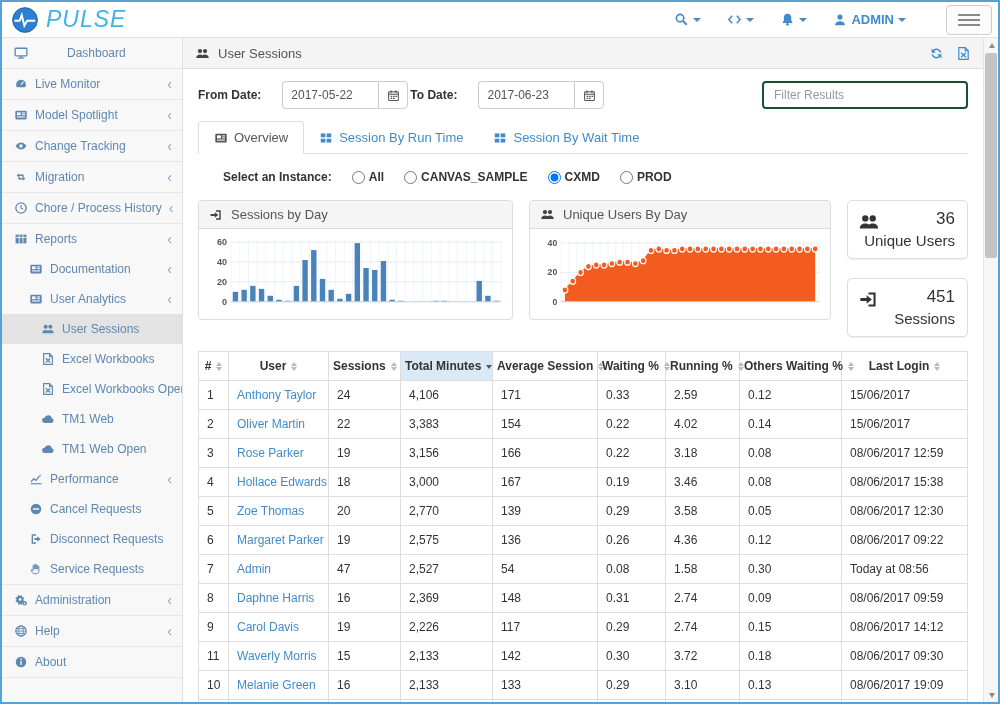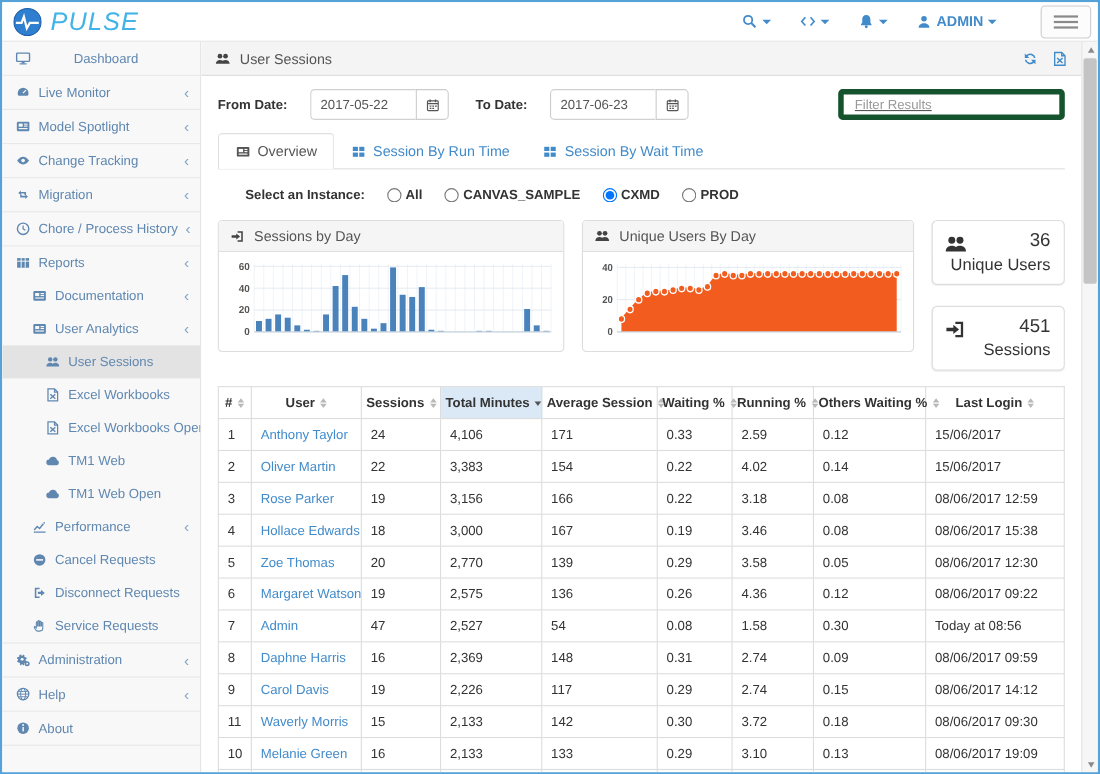--- a/index.html
+++ b/index.html
@@ -35,28 +35,28 @@
   .side-item .chev { margin-left:auto; color:#7fa6c9; font-size:14px; line-height:10px; }
   .side-end { border-top:1px solid #e8e8e8; }
   .ic { display:inline-flex; align-items:center; }
   
   .content { flex:1; background:#fff; overflow:hidden; }
   .panel-header { height:31px; background:#f4f4f4; border-bottom:1px solid #ddd;
                   display:flex; align-items:center; gap:8px; padding:0 12px; font-size:13px; color:#555; }
   .panel-header .ph-icons { margin-left:auto; display:flex; gap:12px; color:#428bca; }
   .filter-row { display:flex; align-items:center; padding:12px 15px 10px; }
   .flabel { font-size:12px; font-weight:bold; color:#333; margin-right:5px; }
-  .flabel.to { margin-left:24px; }
+  .flabel.to { margin-left:2px; }
   .igroup { display:flex;padding-left:16px; }
   .date-input { width:96px; height:28px; border:1px solid #ccc; border-right:none; border-radius:4px 0 0 4px;
                 padding:0 8px; font-size:12px; color:#555; font-family:"Liberation Sans",sans-serif; }
   .cal-btn { width:30px; height:28px; border:1px solid #ccc; border-radius:0 4px 4px 0; background:#fff;
              color:#555; display:flex; align-items:center; justify-content:center; cursor:pointer; }
-  .filter-input { margin-left:auto; width:206px; height:28px; border:5px solid #14532d; border-radius:4px;
-                  padding:0 10px; font-size:12px; color:#555; font-family:"Liberation Sans",sans-serif;text-decoration:underline; }
+  .filter-input { margin-left:auto; width:206px; height:28px; border:2px solid #14532d; border-radius:4px;
+                  padding:0 10px; font-size:12px; color:#555; font-family:"Liberation Sans",sans-serif; }
   .filter-input::placeholder { color:#999; }
   
   .tabs { display:flex; border-bottom:1px solid #ddd; margin:2px 15px 0; }
   .tab { display:flex; align-items:center; gap:6px; padding:8px 15px; font-size:13px;
          margin-bottom:-1px; cursor:pointer; }
   .tab.active { background:#fff; border:1px solid #ddd; border-bottom-color:#fff;
                 border-radius:4px 4px 0 0; color:#555; }
   .tab.inactive { color:#428bca; }
   
   .instance-row { display:flex; align-items:center; gap:20px; padding:16px 15px 4px 40px;
@@ -795,21 +795,21 @@
               <td>20</td>
               <td>2,770</td>
               <td>139</td>
               <td>0.29</td>
               <td>3.58</td>
               <td>0.05</td>
               <td>08/06/2017 12:30</td>
             </tr>
             <tr>
               <td>6</td>
-              <td><a>Margaret Watson</a></td>
+              <td><a>Margaret Parker</a></td>
               <td>19</td>
               <td>2,575</td>
               <td>136</td>
               <td>0.26</td>
               <td>4.36</td>
               <td>0.12</td>
               <td>08/06/2017 09:22</td>
             </tr>
             <tr>
               <td>7</td>

